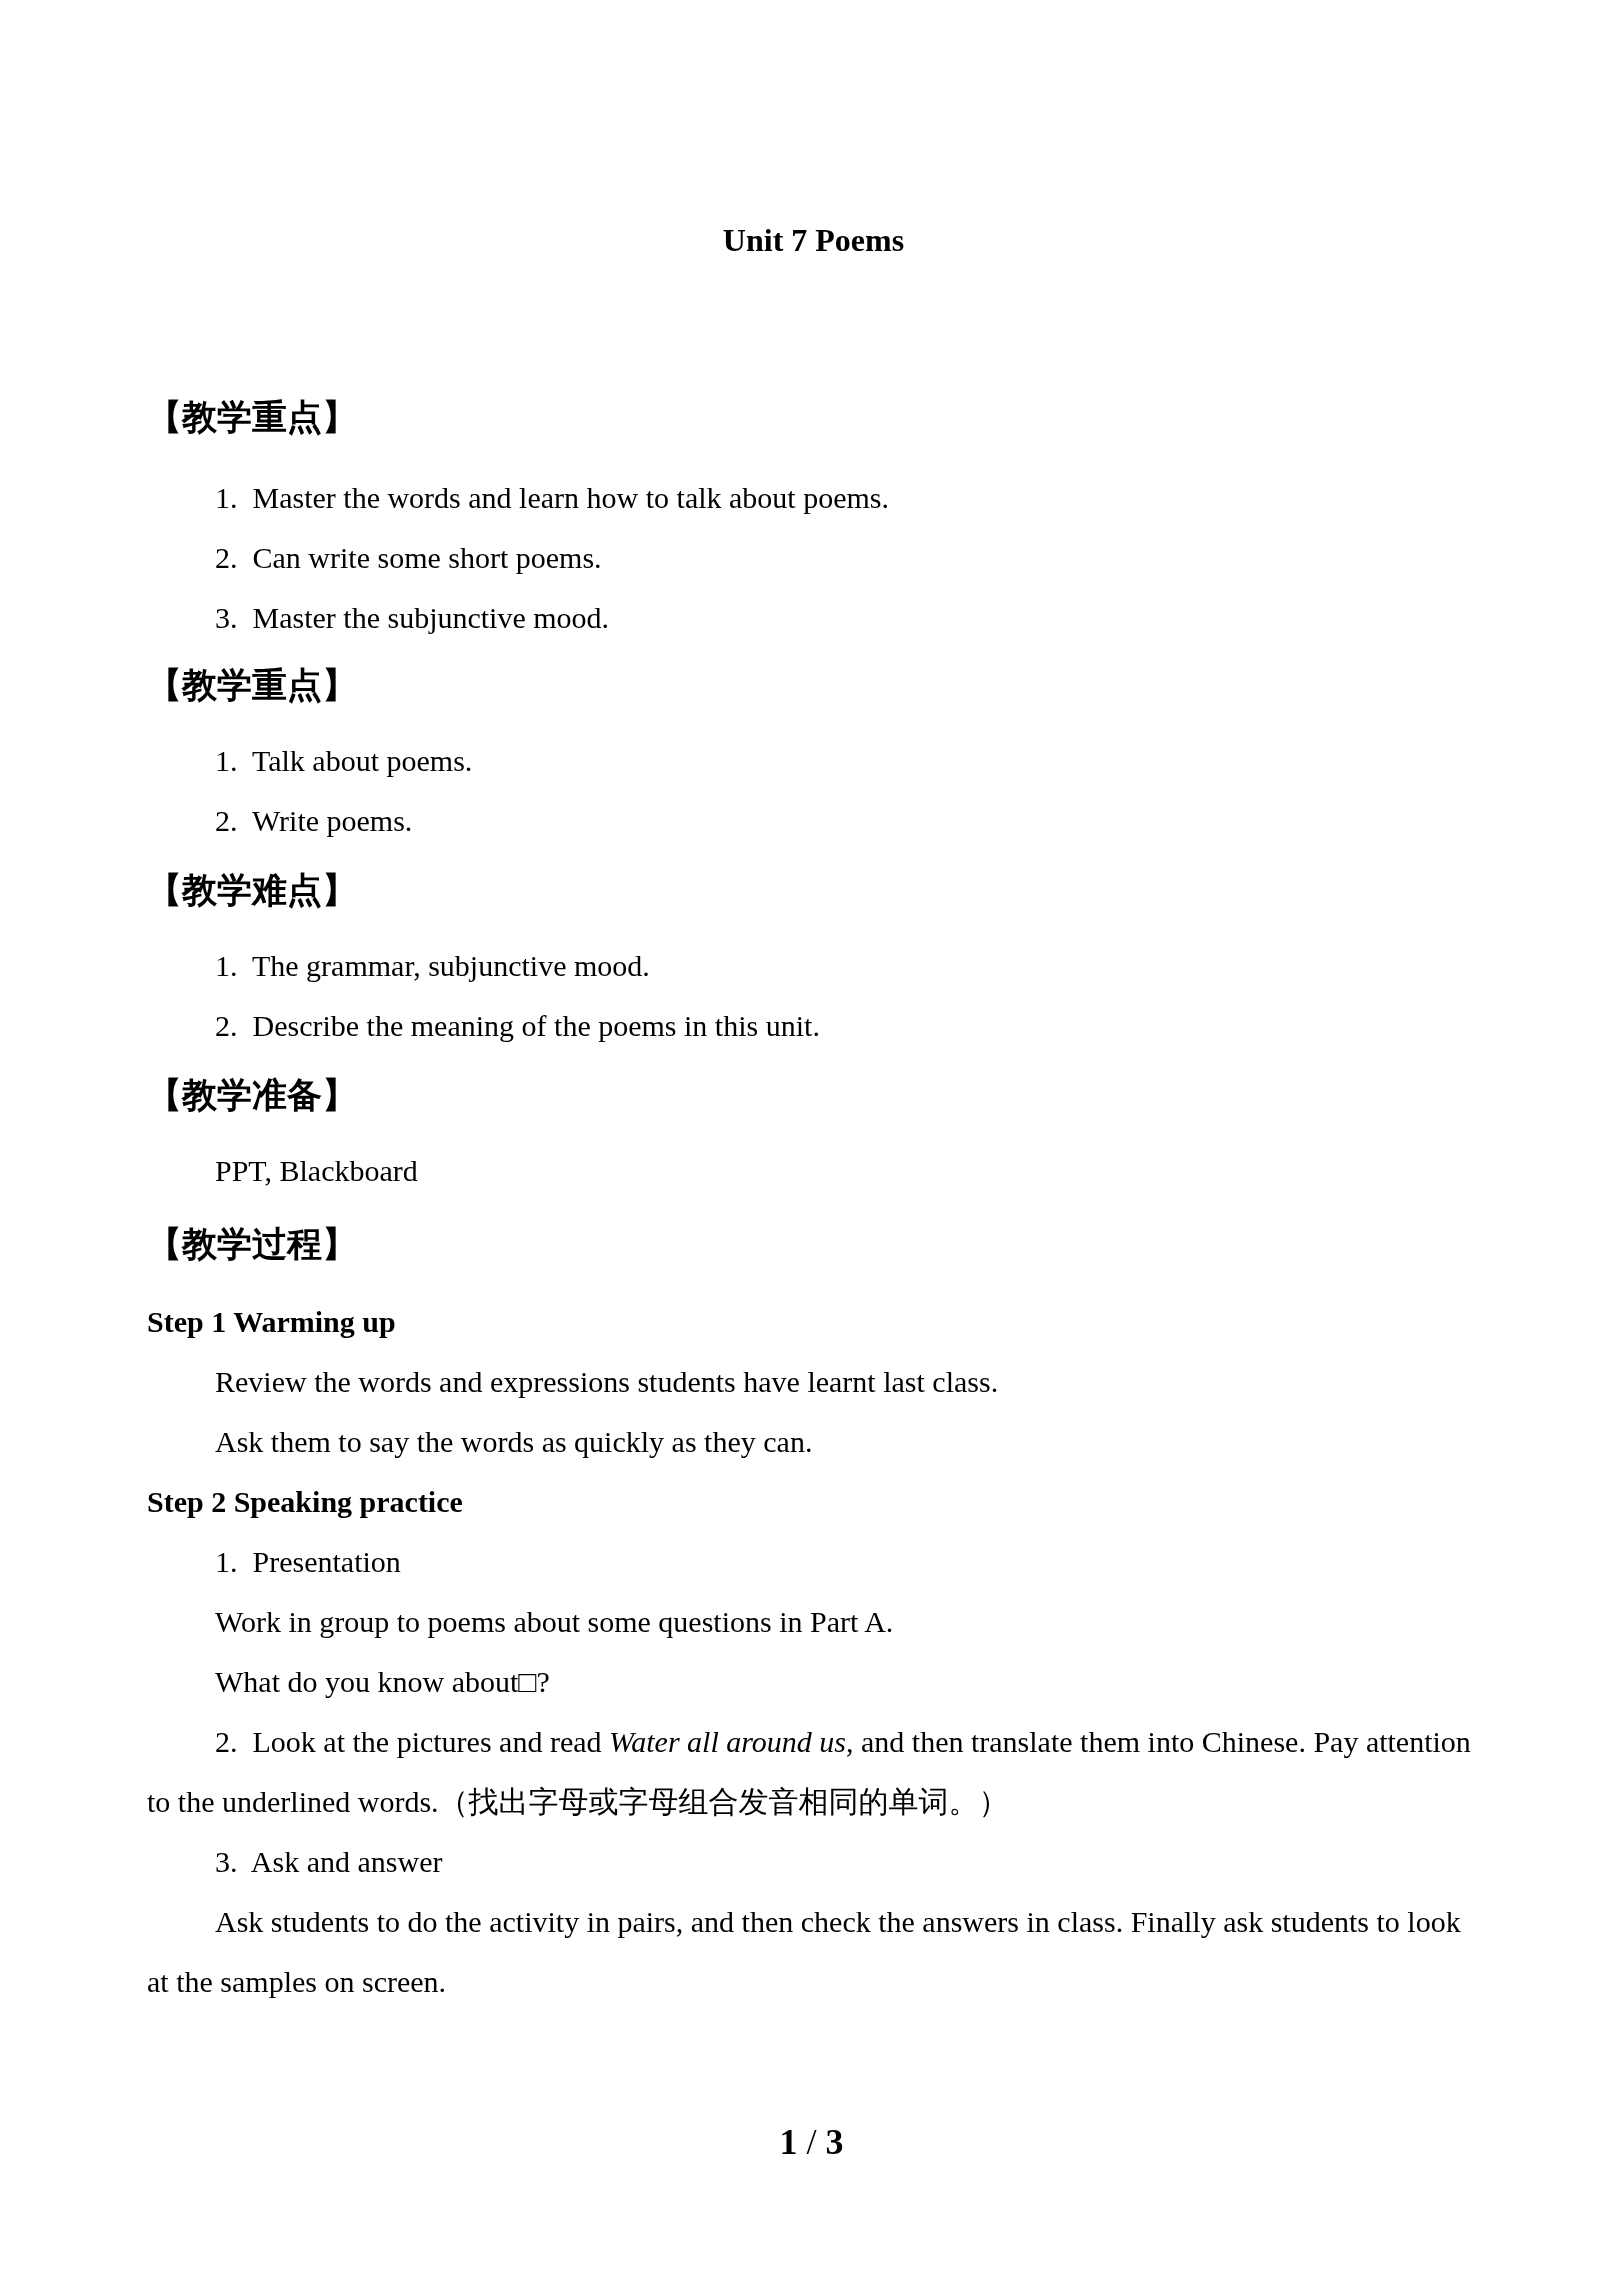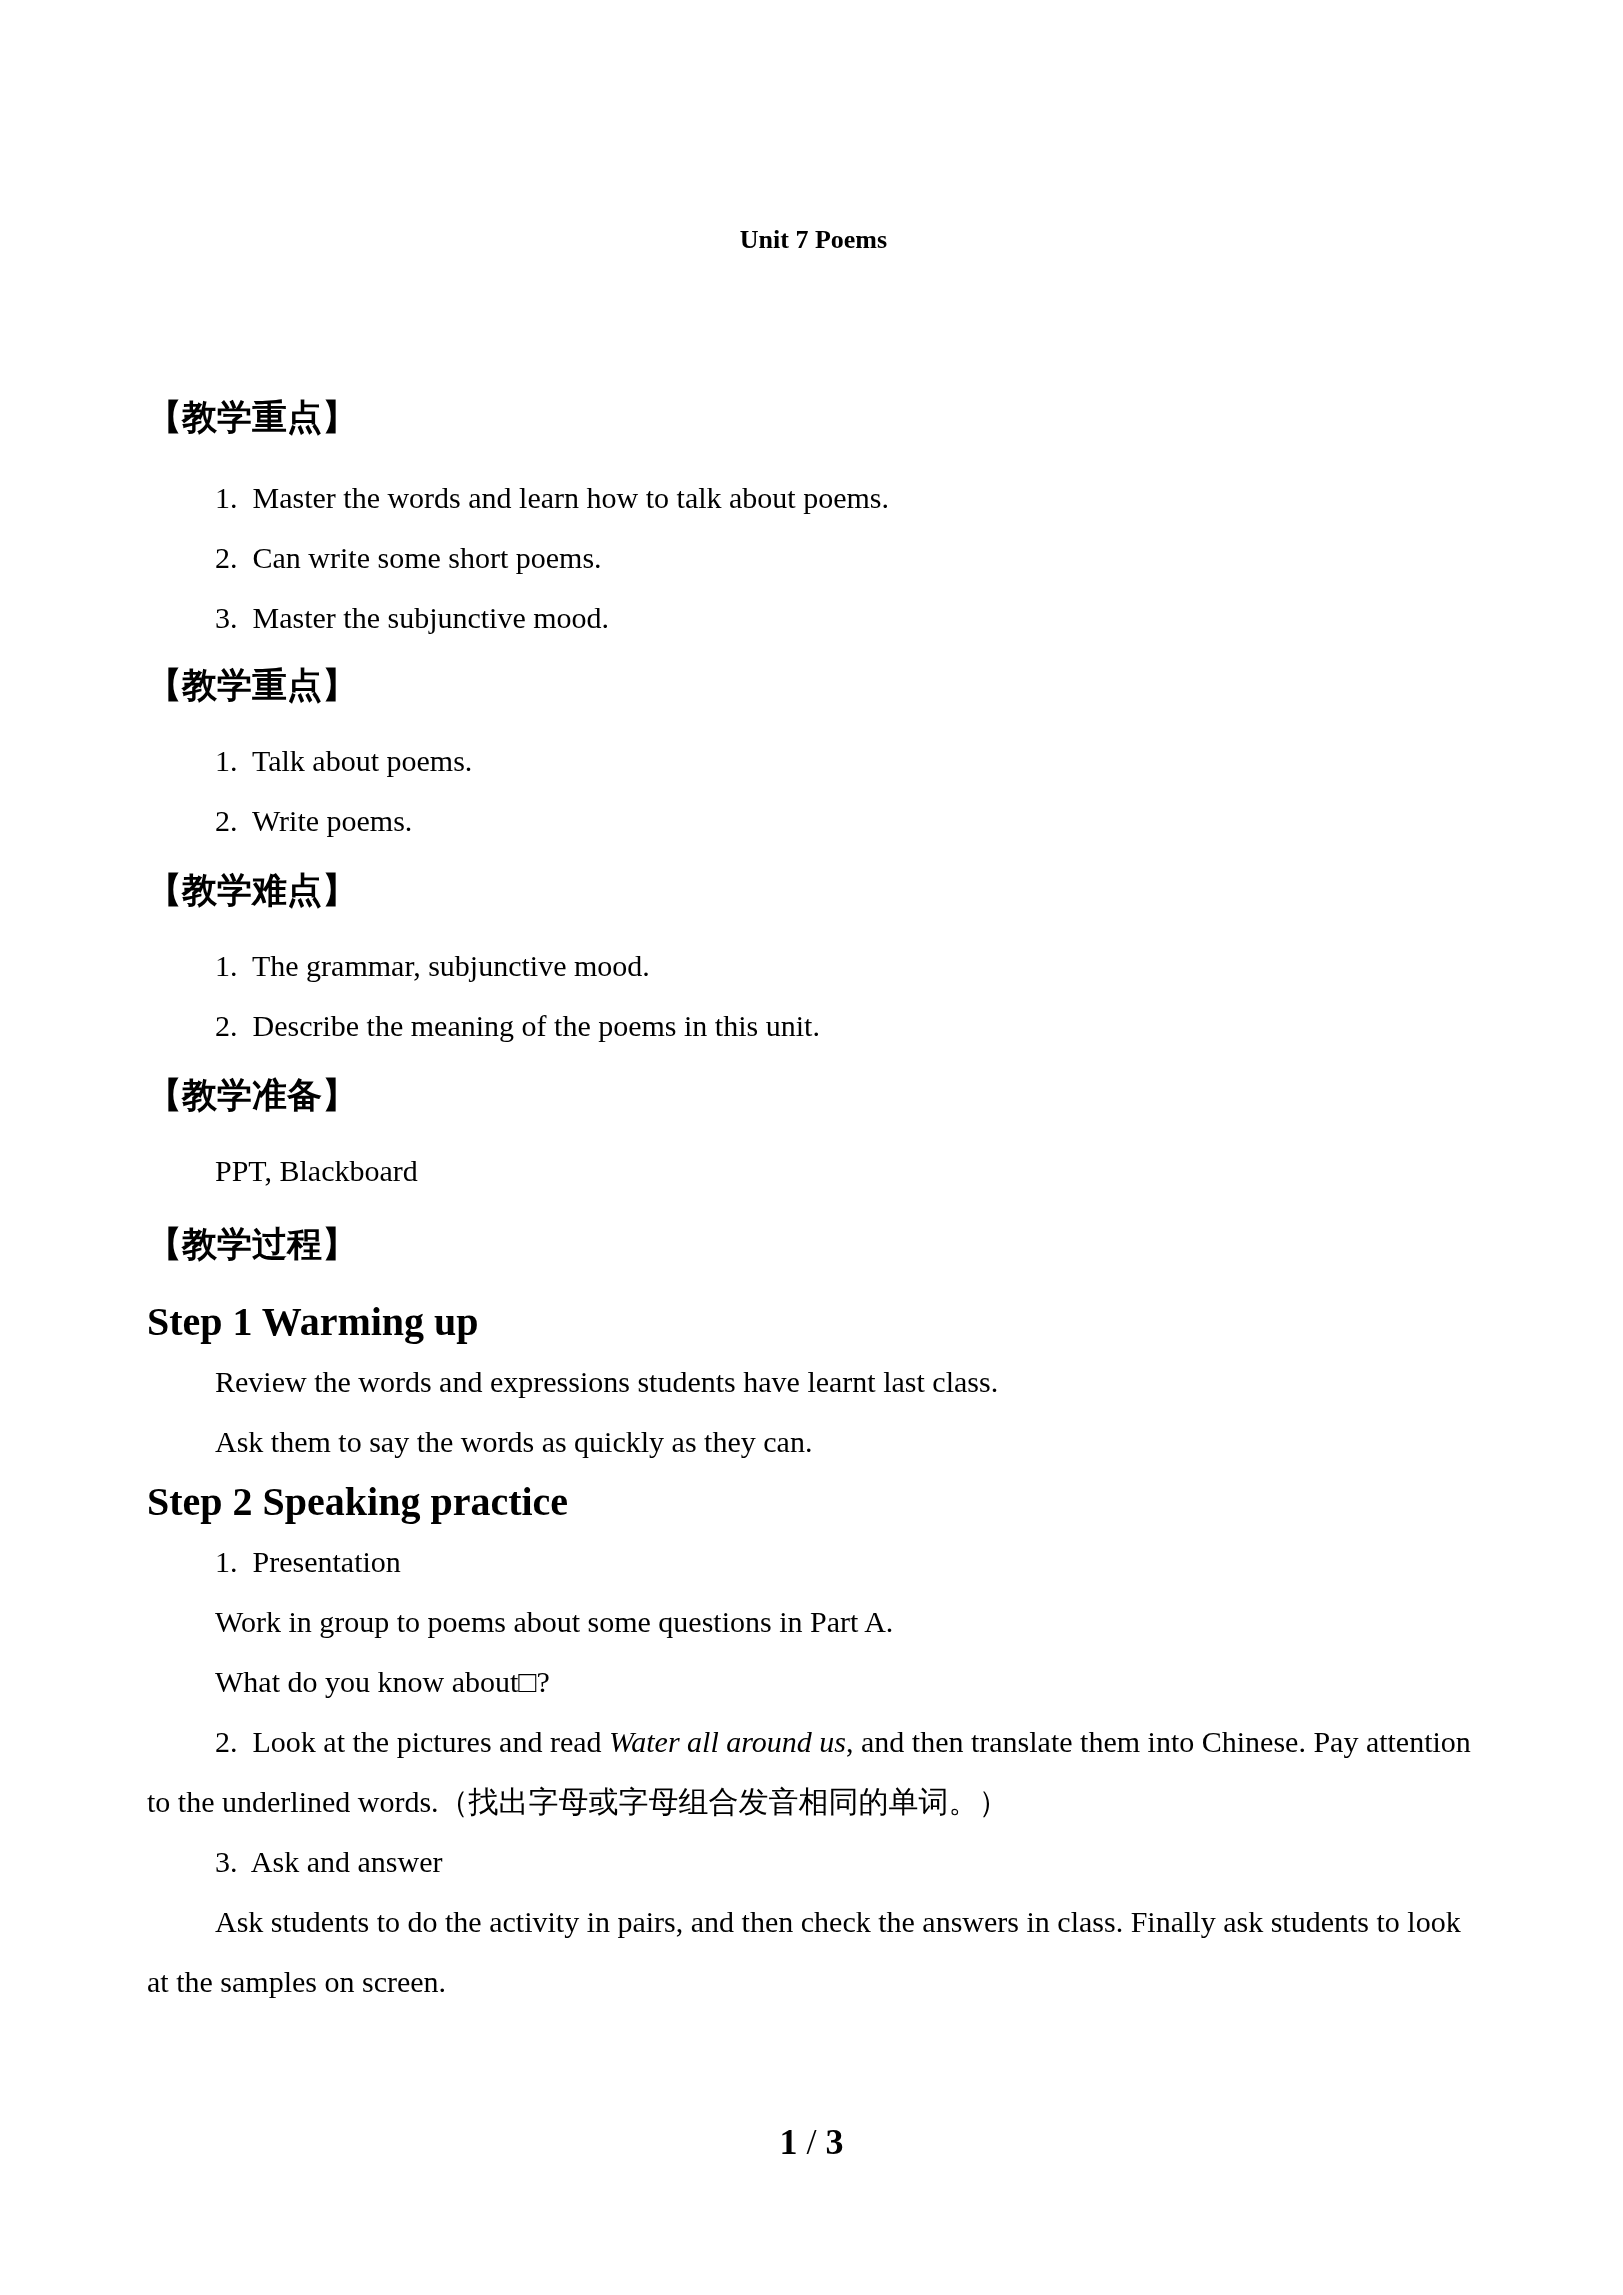--- a/index.html
+++ b/index.html
@@ -13,34 +13,34 @@
     font-family:"Liberation Serif", serif;
     overflow:hidden;
   }
   .content {
     position:absolute;
     left:147px;
     top:0;
     width:1333px;
   }
   .doc-title {
-    font-size:26px;
+    font-size:32px;
     line-height:68px;
     font-weight:bold;
     text-align:center;
     margin-top:206px;
   }
   .cjk-heading {
     font-size:35px;
     line-height:72px;
     font-weight:bold;
     font-family:"Liberation Serif", "DejaVu Sans", serif;
   }
   .step-heading {
-    font-size:40px;
+    font-size:30px;
     line-height:60px;
     font-weight:bold;
   }
   .para {
     font-size:30px;
     line-height:60px;
     text-indent:68px;
   }
   .italic { font-style:italic;margin-top:47px; }
   .footer {

